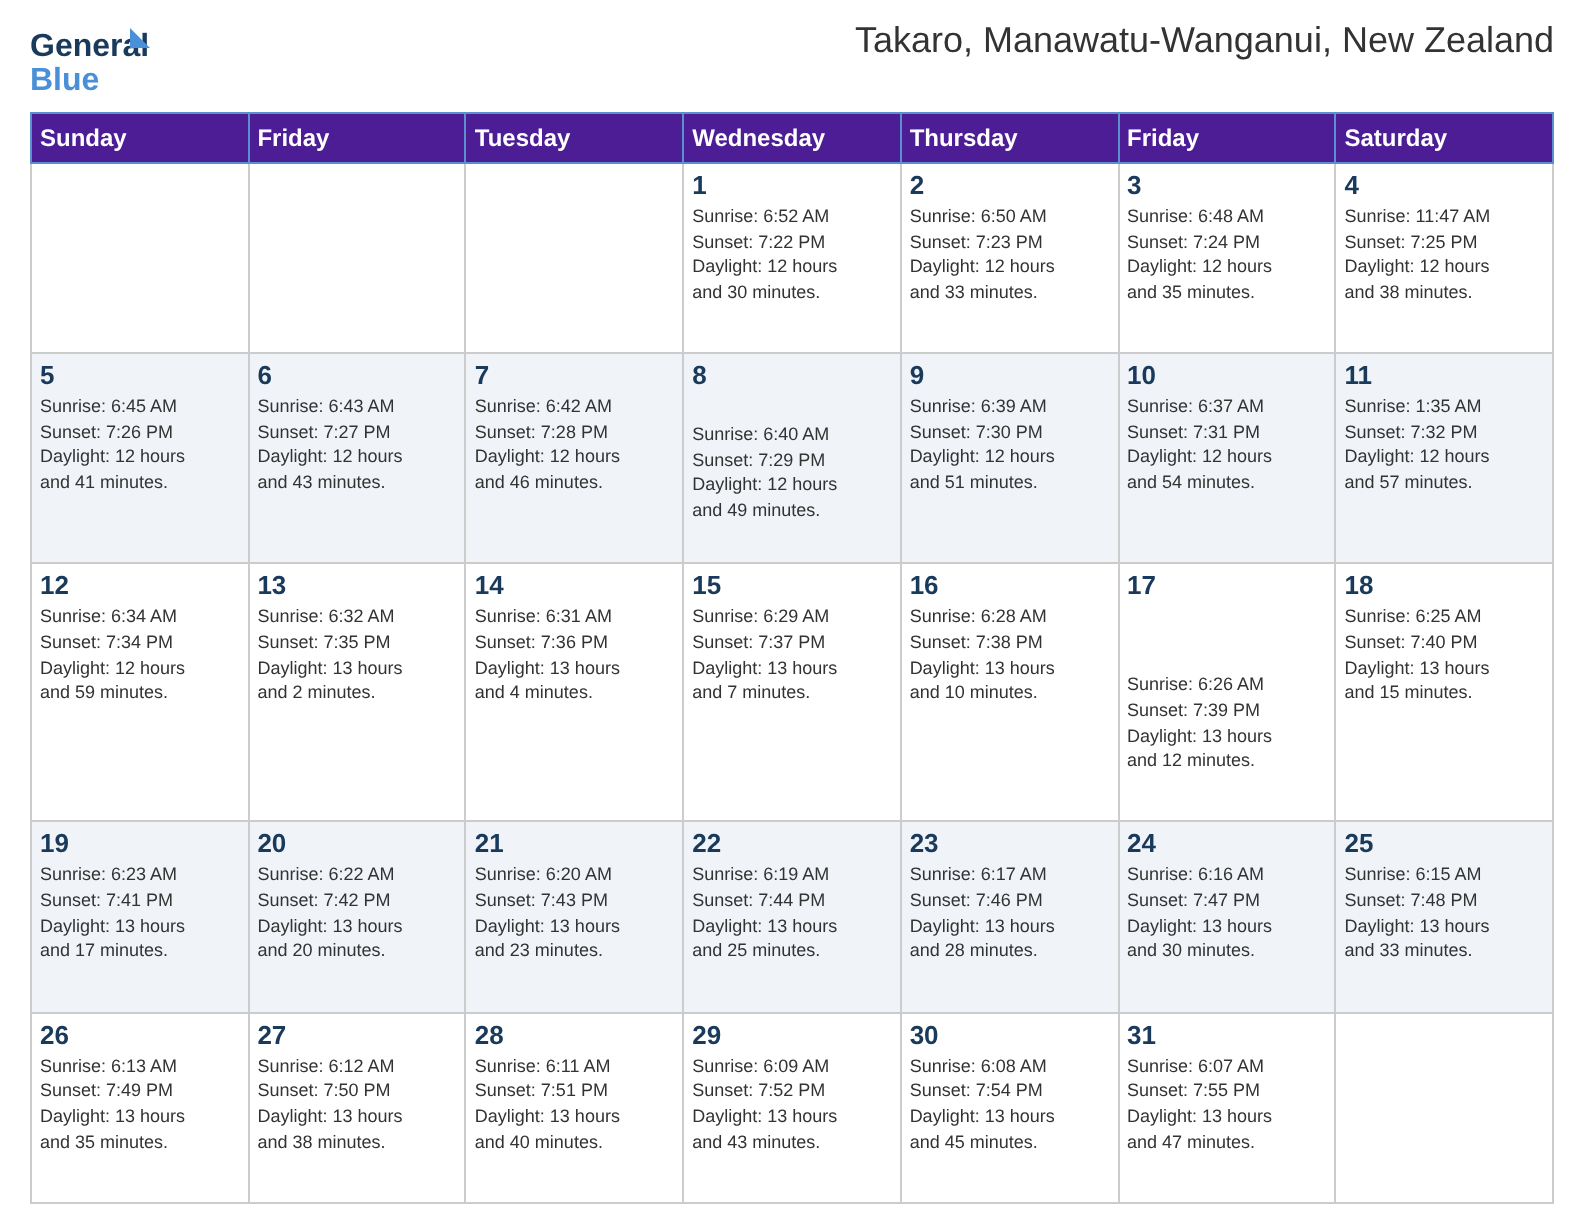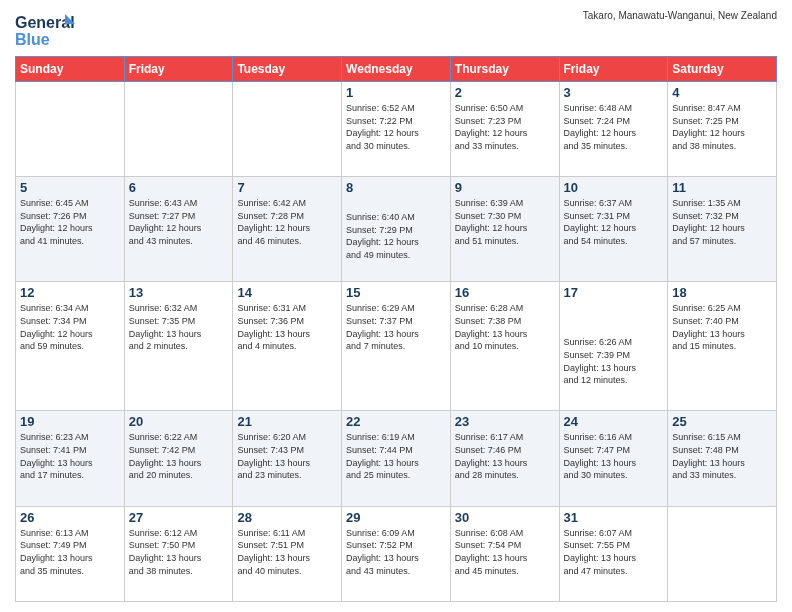--- a/index.html
+++ b/index.html
@@ -34,32 +34,32 @@
     }
     .title-block {
       text-align: right;
     }
     .month-title {
       font-size: 32px;
       color: #1a3a5c;
       font-weight: normal;
     }
     .location {
-      font-size: 10px;
+      font-size: 18px;
       color: #333;
     }
     .calendar {
       flex: 1;
       border: 1px solid #ccc;
       border-collapse: collapse;
       width: 100%;
       table-layout: fixed;
     }
     .calendar th {
-      background: #ef4444;
+      background: #4c1d95;
       color: #fff;
       font-size: 12px;
       padding: 5px 4px;
       text-align: left;
       border: 1px solid #5a90cf;
       font-weight: bold;
     }
     .calendar td {
       border: 1px solid #ccc;
       vertical-align: top;
@@ -140,21 +140,21 @@
           </td>
           <td>
             <span class="day-num">3</span>
             <div class="day-info" style="white-space: pre-line;">Sunrise: 6:48 AM
 Sunset: 7:24 PM
 Daylight: 12 hours
 and 35 minutes.</div>
           </td>
           <td>
             <span class="day-num">4</span>
-            <div class="day-info" style="white-space: pre-line;">Sunrise: 8:47 AM
+            <div class="day-info" style="white-space: pre-line;">Sunrise: 11:47 AM
 Sunset: 7:25 PM
 Daylight: 12 hours
 and 38 minutes.</div>
           </td>
         </tr>
         <tr class="row-shaded">
           <td>
             <span class="day-num">5</span>
             <div class="day-info" style="white-space: pre-line;">Sunrise: 6:45 AM
 Sunset: 7:26 PM

